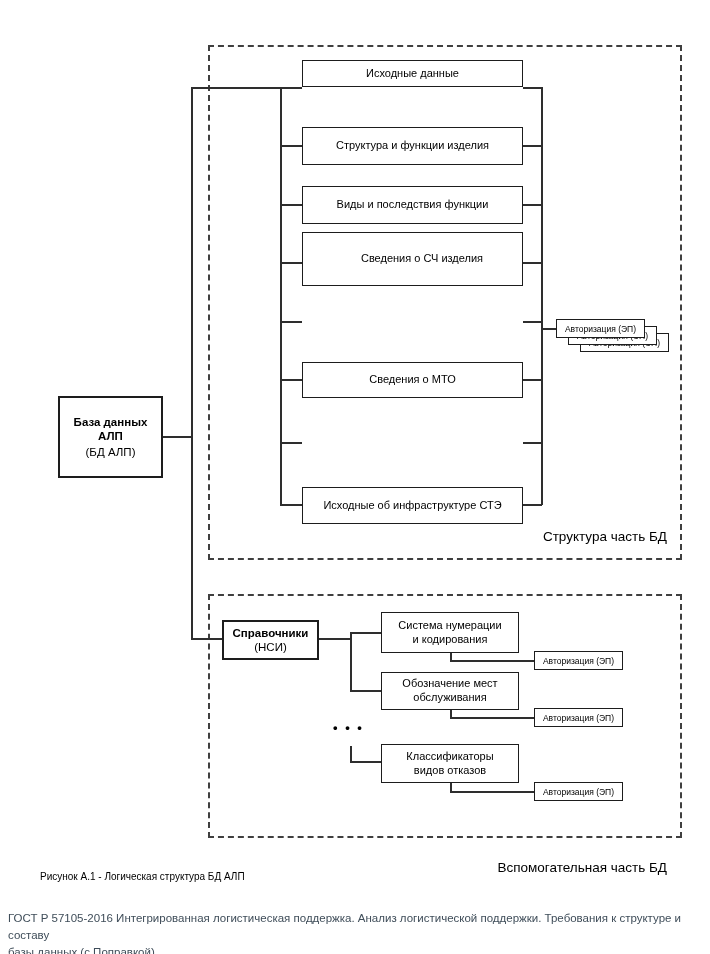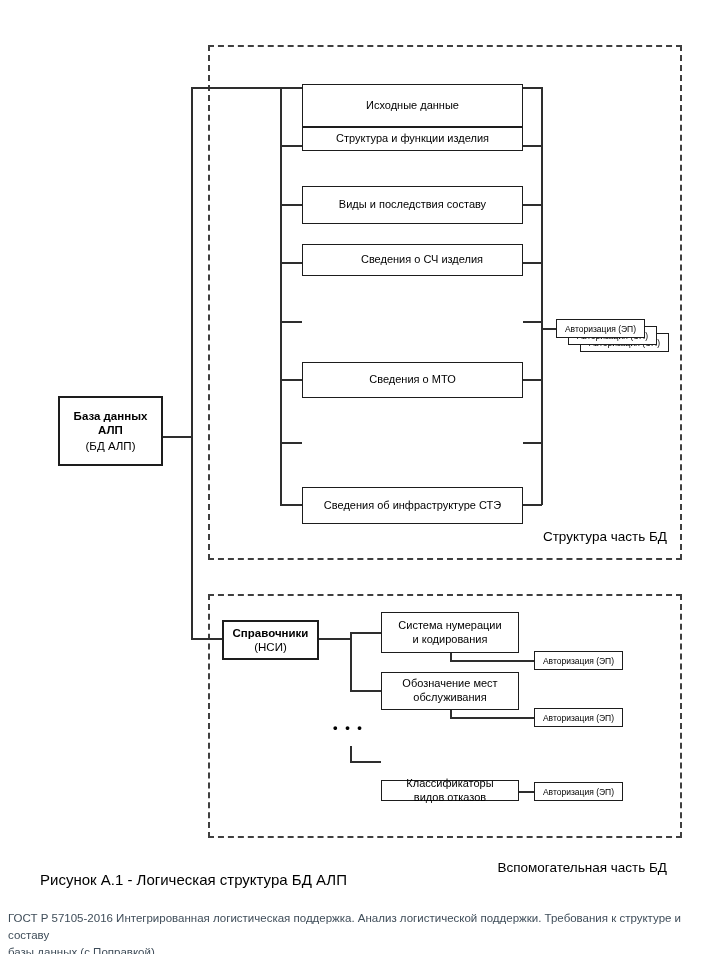--- a/index.html
+++ b/index.html
@@ -35,33 +35,33 @@
     line-height: 1.25;
     white-space: pre-line;
     padding: 2px 5px;
   }
   .rootbox { border-width: 2px; font-size: 11.5px; }
   .rootbox .title { font-weight: bold; white-space: pre-line; }
   .rootbox .subtitle { white-space: pre-line; }
   .rootbox-db .subtitle { margin-top: 1px; }
   
   .row  { left: 302px; width: 221px; }
-  .r1 { top: 84px;  height: 43px; }
-  .r2 { top: 127px; height: 24px; }
+  .r1 { top: 60px;  height: 27px; }
+  .r2 { top: 127px; height: 38px; }
   .r3 { top: 186px; height: 38px; }
-  .r4 { top: 244px; height: 32px; padding-left: 24px; }
+  .r4 { top: 232px; height: 54px; padding-left: 24px; }
   .r5 { top: 302px; height: 41px; }
   .r6 { top: 362px; height: 36px; }
   .r7 { top: 420px; height: 47px; }
   .r8 { top: 487px; height: 37px; }
   
   .arow { left: 381px; width: 138px; }
   .a1 { top: 612px; height: 41px; }
   .a2 { top: 672px; height: 38px; }
-  .a3 { top: 780px; height: 21px; }
+  .a3 { top: 744px; height: 39px; }
   
   .authbox {
     position: absolute;
     width: 89px;
     height: 19px;
     border: 1.4px solid #1d1d1d;
     background: #fff;
     display: flex;
     align-items: center;
     justify-content: center;
@@ -88,21 +88,21 @@
     top: 720px;
     font-size: 13px;
     font-weight: bold;
     letter-spacing: 2px;
     color: #000;
   }
   .caption {
     position: absolute;
     left: 40px;
     top: 871px;
-    font-size: 15px;
+    font-size: 10px;
     color: #000;
   }
   .footer {
     position: absolute;
     left: 8px;
     top: 910px;
     width: 698px;
     font-size: 11.5px;
     line-height: 17px;
     color: #3f4d59;
@@ -134,32 +134,32 @@
   <div class="hline" style="left:523px; top:87px; width:19px;"></div>
   <div class="hline" style="left:523px; top:145px; width:19px;"></div>
   <div class="hline" style="left:523px; top:204px; width:19px;"></div>
   <div class="hline" style="left:523px; top:262px; width:19px;"></div>
   <div class="hline" style="left:523px; top:321px; width:19px;"></div>
   <div class="hline" style="left:523px; top:379px; width:19px;"></div>
   <div class="hline" style="left:523px; top:442px; width:19px;"></div>
   <div class="hline" style="left:523px; top:504px; width:19px;"></div>
   <div class="hline" style="left:542px; top:328px; width:14px;"></div>
 
-  <div class="box rootbox rootbox-db" style="left:58px; top:396px; width:105px; height:70px;text-align:center;">
+  <div class="box rootbox rootbox-db" style="left:58px; top:396px; width:105px; height:82px;text-align:center;">
     <span class="title">База данных
 АЛП</span>
     <span class="subtitle">(БД АЛП)</span>
   </div>
 
   <div class="box row r1">Исходные данные</div>
   <div class="box row r2">Структура и функции изделия</div>
-  <div class="box row r3">Виды и последствия составу</div>
+  <div class="box row r3">Виды и последствия функции</div>
   <div class="box row r4">Сведения о СЧ изделия</div>
   <div class="box row r6">Сведения о МТО</div>
-  <div class="box row r8">Сведения об инфраструктуре СТЭ</div>
+  <div class="box row r8">Исходные об инфраструктуре СТЭ</div>
 
   <div class="authbox" style="left:580px; top:333px; z-index:1;">Авторизация (ЭП)</div>
   <div class="authbox" style="left:568px; top:326px; z-index:2;">Авторизация (ЭП)</div>
   <div class="authbox" style="left:556px; top:319px; z-index:3;">Авторизация (ЭП)</div>
 
   <div class="seclabel" style="top:529px;">Структура часть БД</div>
 
   <div class="hline" style="left:191px; top:638px; width:31px;"></div>
   <div class="hline" style="left:319px; top:638px; width:32px;"></div>
   <div class="vline" style="left:350px; top:632px; height:59px;"></div>

